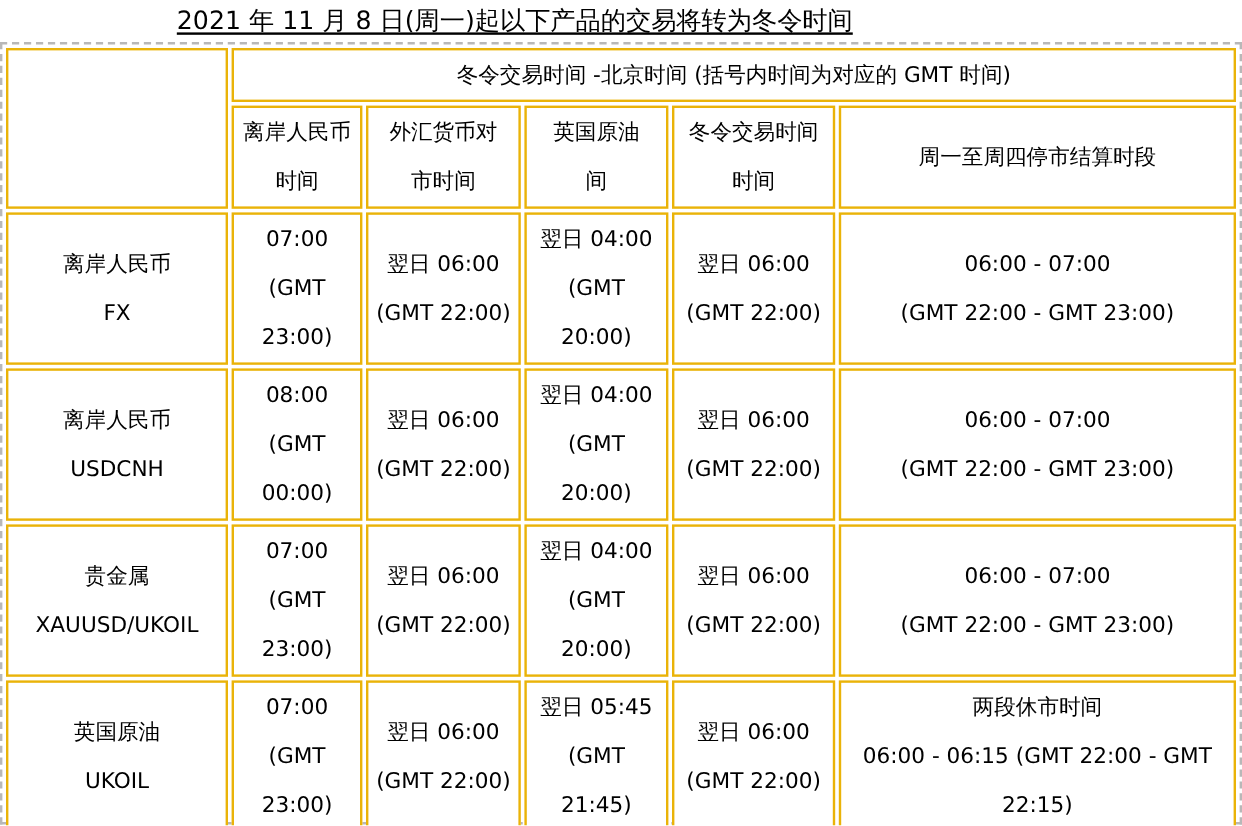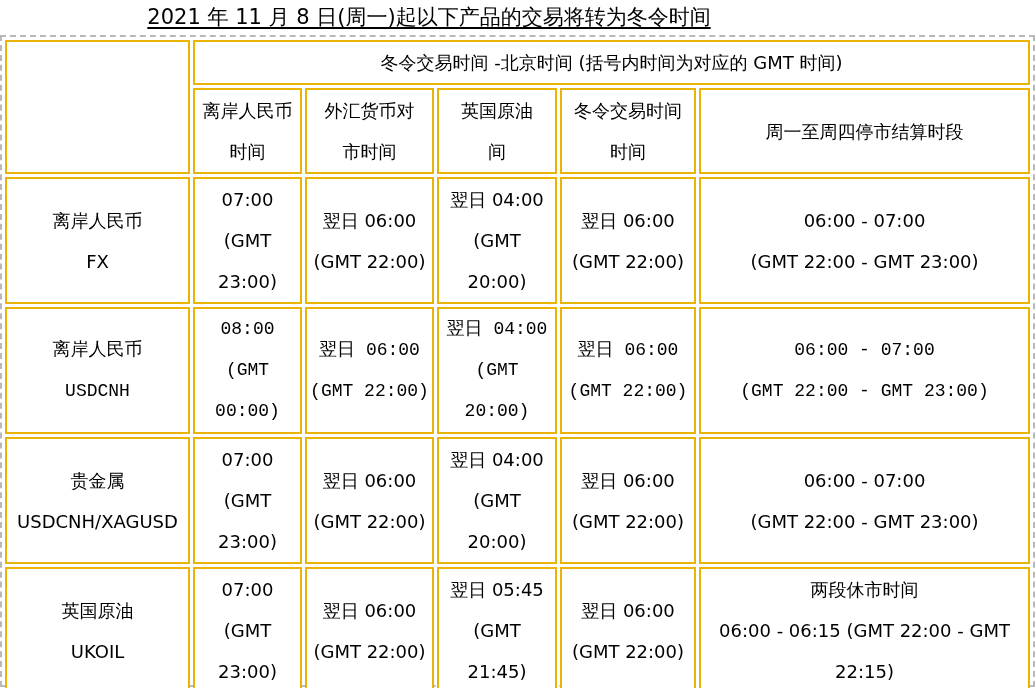--- a/index.html
+++ b/index.html
@@ -60,21 +60,21 @@
     vertical-align: middle;
     font-size: 18px;
     line-height: 41px;
     white-space: pre-line;
     overflow: hidden;
     background: #ffffff;
   }
   tr.hrow1 td.hcell { height: 45px; }
   tr.hrow2 td { height: 81px; }
   tr.drow1 td { height: 124px; }
-  tr.drow2 td { height: 125px; font-family: Liberation Mono, monospace; }
+  tr.drow2 td { height: 125px; }
   tr.drow3 td { height: 125px; }
   tr.drow4 td { height: 127px; }
 </style>
 </head>
 <body>
 
 <div class="page">
 
   <div class="title-bar">
     <span class="title-text">2021 年 11 月 8 日(周一)起以下产品的交易将转为冬令时间</span>
@@ -137,21 +137,21 @@
 (GMT
 20:00)</td>
         <td>翌日 06:00
 (GMT 22:00)</td>
         <td>06:00 - 07:00
 (GMT 22:00 - GMT 23:00)</td>
       </tr>
 
       <tr class="drow3">
         <td>贵金属
-USDCNH/XAGUSD</td>
+XAUUSD/UKOIL</td>
         <td>07:00
 (GMT
 23:00)</td>
         <td>翌日 06:00
 (GMT 22:00)</td>
         <td>翌日 04:00
 (GMT
 20:00)</td>
         <td>翌日 06:00
 (GMT 22:00)</td>

